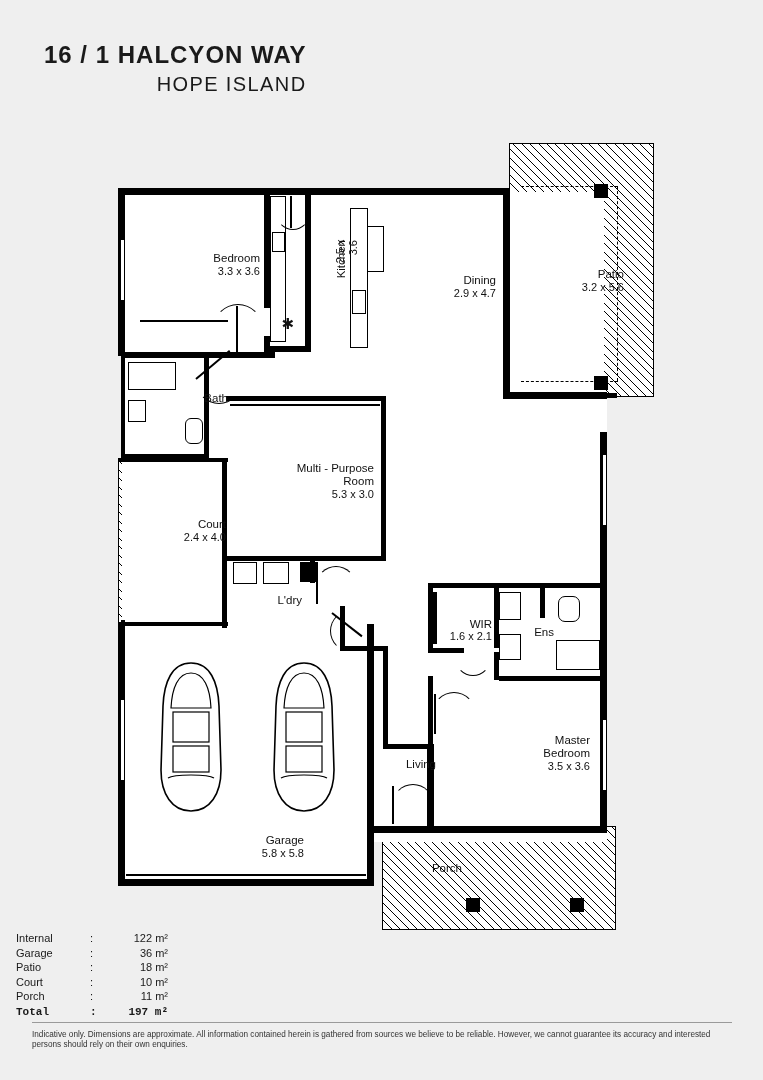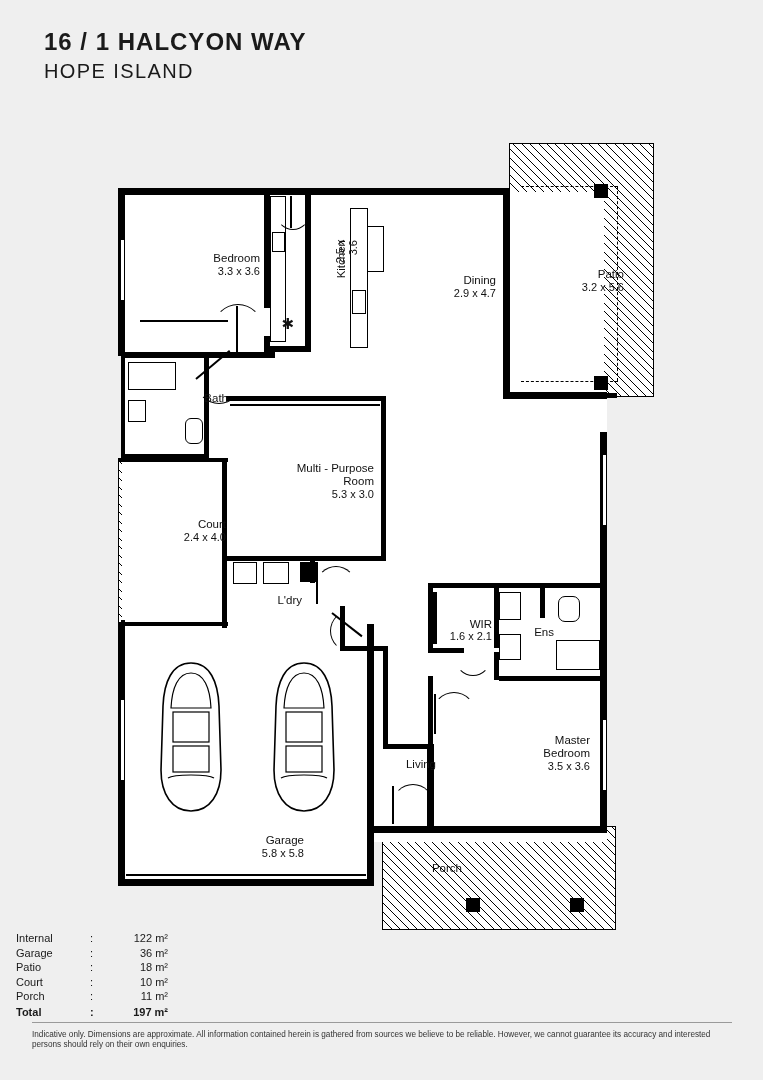--- a/index.html
+++ b/index.html
@@ -6,21 +6,21 @@
   body{
     width:763px;height:1080px;
     background:#eeeeee;
     font-family:"Liberation Sans", sans-serif;
     color:#1a1a1a;
     overflow:hidden;
   }
   .sheet{position:relative;width:763px;height:1080px;background:#efefef;}
 
   
-  .title-block{position:absolute;left:44px;top:28px;}
+  .title-block{position:absolute;left:44px;top:41px;text-align:right;}
   .title-line1{font-size:24px;font-weight:bold;letter-spacing:1.0px;line-height:28px;}
   .title-line2{font-size:20px;font-weight:normal;letter-spacing:1.4px;line-height:26px;margin-top:2px;}
 
   
   .plan{position:absolute;left:0;top:0;width:763px;height:1080px;}
 
   
   .wall{position:absolute;background:#000;}
   .thin{position:absolute;background:#000;}
   .room-fill{position:absolute;background:#ffffff;}
@@ -47,21 +47,21 @@
   
   .car{position:absolute;}
 
   
   .schedule{position:absolute;left:16px;top:931px;font-size:11px;line-height:14.6px;}
   .schedule table{border-collapse:collapse;}
   .schedule td{padding:0 0;font-size:11px;white-space:nowrap;}
   .schedule td.key{width:74px;}
   .schedule td.colon{width:18px;text-align:left;}
   .schedule td.val{width:60px;text-align:right;padding-right:2px;}
-  .schedule tr.total td{font-weight:bold;padding-top:1px;}
+  .schedule tr.total td{font-weight:bold;padding-top:1px;font-family:Liberation Mono, monospace;}
   .rule{position:absolute;left:32px;top:1022px;width:700px;height:1px;background:#9a9a9a;}
   .disclaimer{position:absolute;left:32px;top:1030px;width:706px;font-size:8.2px;line-height:10.2px;color:#333;}
 </style>
 </head>
 <body>
 
 <div class="sheet">
 
   <div class="title-block">
     <div class="title-line1">16 / 1 HALCYON WAY</div>

